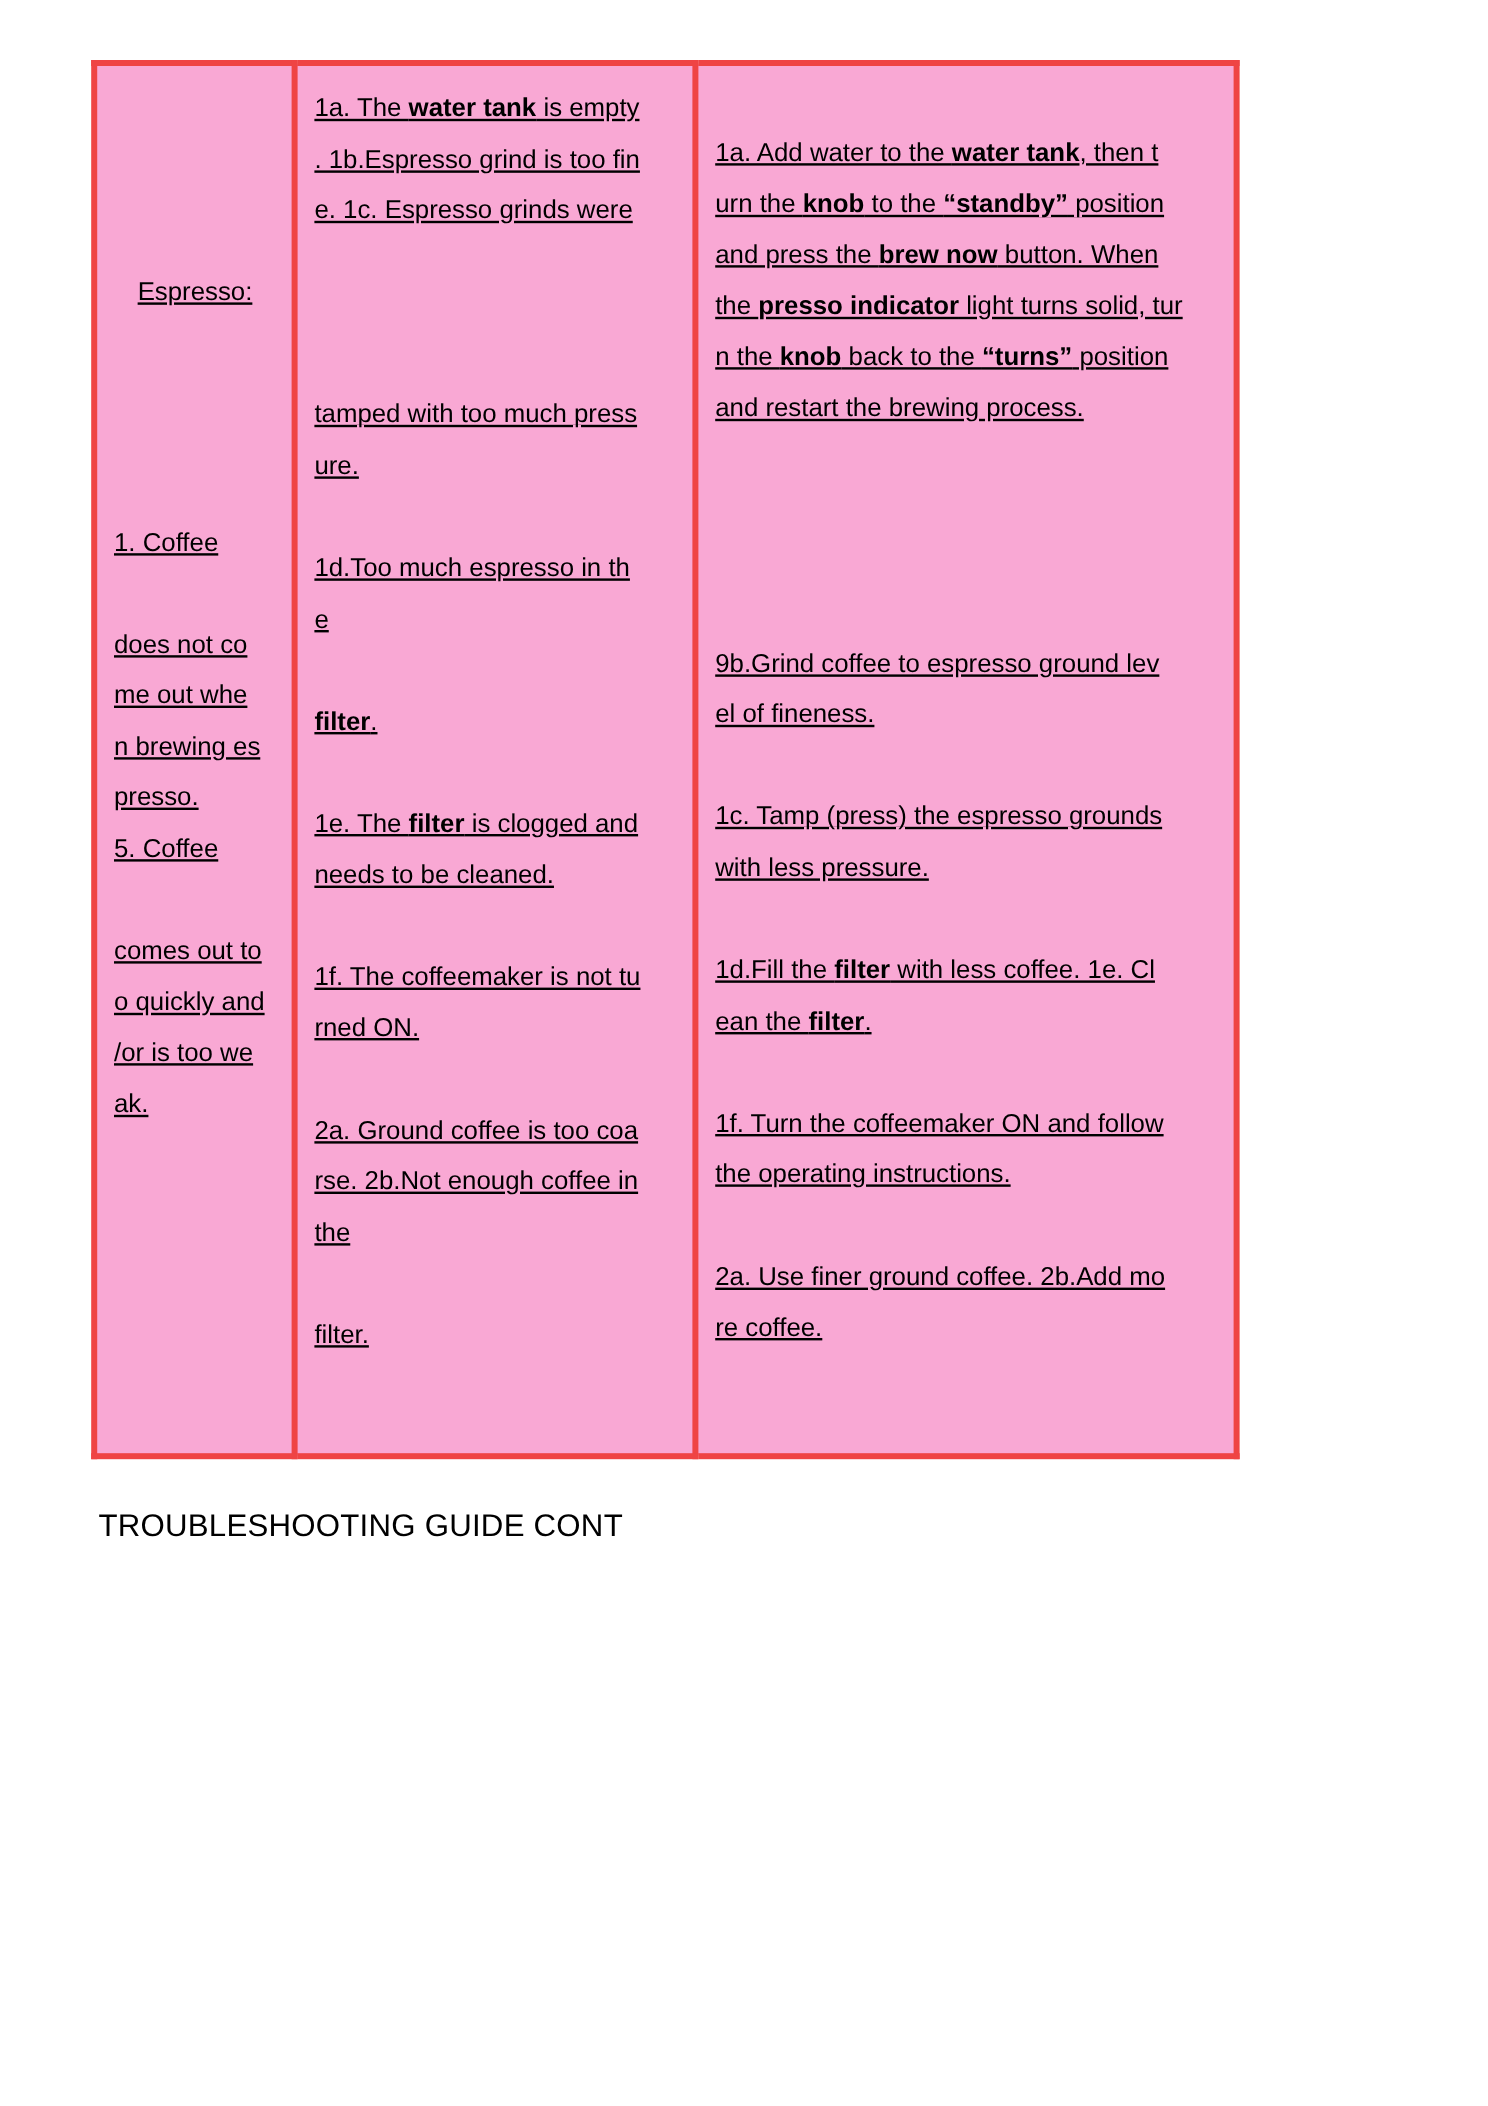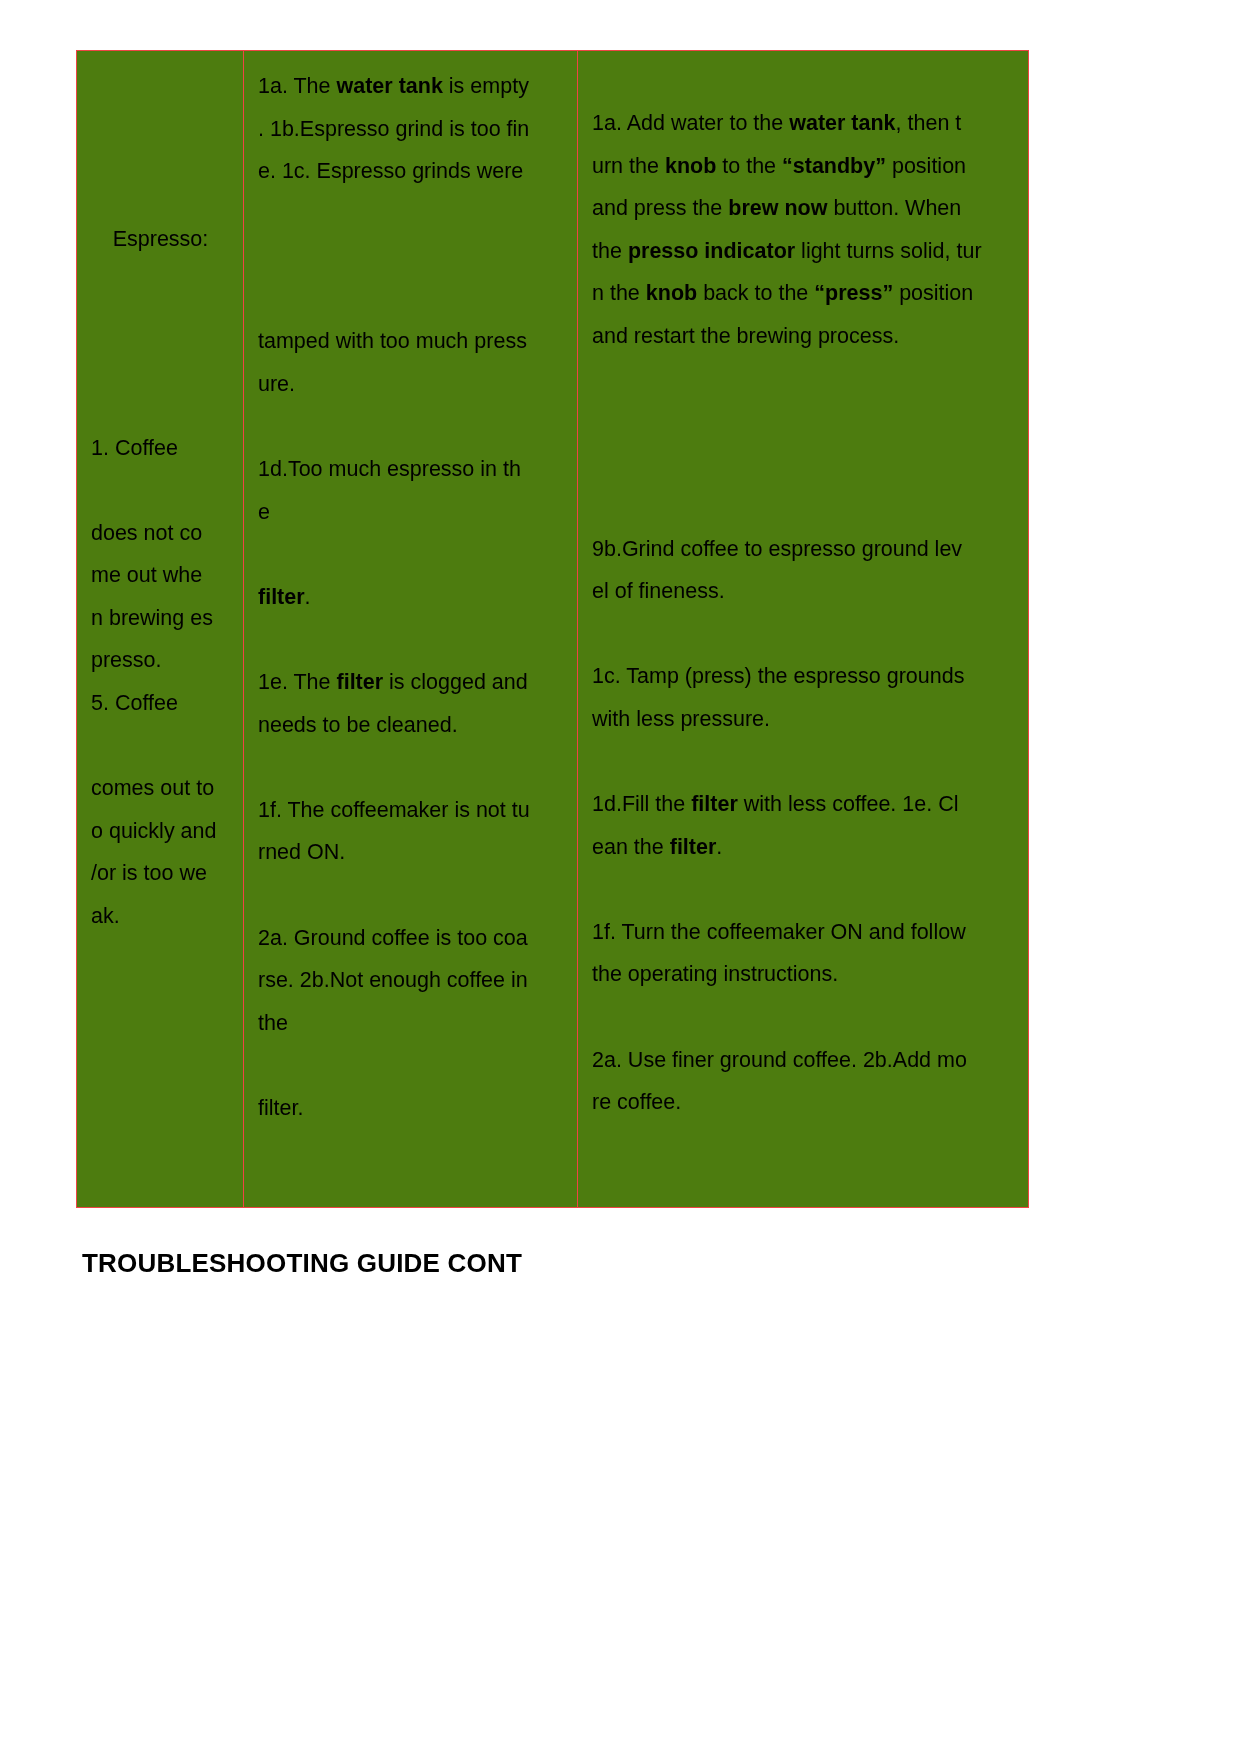--- a/index.html
+++ b/index.html
@@ -24,24 +24,25 @@
 
   
   table.doc-table {
     border-collapse: collapse;
     width: 952px;
     table-layout: fixed;
     background: #fff;
   }
   table.doc-table td,
   table.doc-table th {
-    border: 1px solid #ef4444;
+    border: 5px solid #ef4444;
     vertical-align: top;
     padding: 0;
-    background: #4d7c0f;
+    background: #f9a8d4;
+    text-decoration: underline;
   }
   .col-problem   { width: 167px; }
   .col-causes    { width: 334px; }
   .col-solutions { width: 451px; }
 
   .cell-inner {
     padding: 14px 13px 14px 14px;
     font-size: 21.5px;
     line-height: 1.98;
   }
@@ -62,21 +63,21 @@
   .problem-cell .cell-inner { padding-top: 0; }
   .problem-espresso { margin-top: 167px; text-align: center; }
   .problem-list     { margin-top: 166px; }
 
   .causes-cell .cell-inner   { padding-top: 14px; }
   .solution-cell .cell-inner { padding-top: 51px; }
 
   
   .section-heading {
     font-size: 26px;
-    font-weight: bold;
+    font-weight: normal;
     letter-spacing: 0.2px;
     margin: 40px 0 30px 6px;
   }
 
   
   .hdr-inner {
     padding: 17px 14px 18px 14px;
     font-size: 22px;
     font-weight: bold;
     line-height: 1.3;
@@ -147,21 +148,21 @@
             <div class="spacer-half"></div>
           </div>
         </td>
 
         <td class="solution-cell">
           <div class="cell-inner">
             <div class="p">1a. Add water to the <b>water tank</b>, then t</div>
             <div class="p">urn the <b>knob</b> to the <b>“standby”</b> position</div>
             <div class="p">and press the <b>brew now</b> button. When</div>
             <div class="p">the <b>presso indicator</b> light turns solid, tur</div>
-            <div class="p">n the <b>knob</b> back to the <b>“press”</b> position</div>
+            <div class="p">n the <b>knob</b> back to the <b>“turns”</b> position</div>
             <div class="p">and restart the brewing process.</div>
             <div class="spacer-line"></div>
             <div class="spacer-line"></div>
             <div class="spacer-line"></div>
             <div class="spacer-line"></div>
             <div class="p">9b.Grind coffee to espresso ground lev</div>
             <div class="p">el of fineness.</div>
             <div class="spacer-line"></div>
             <div class="p">1c. Tamp (press) the espresso grounds</div>
             <div class="p">with less pressure.</div>

